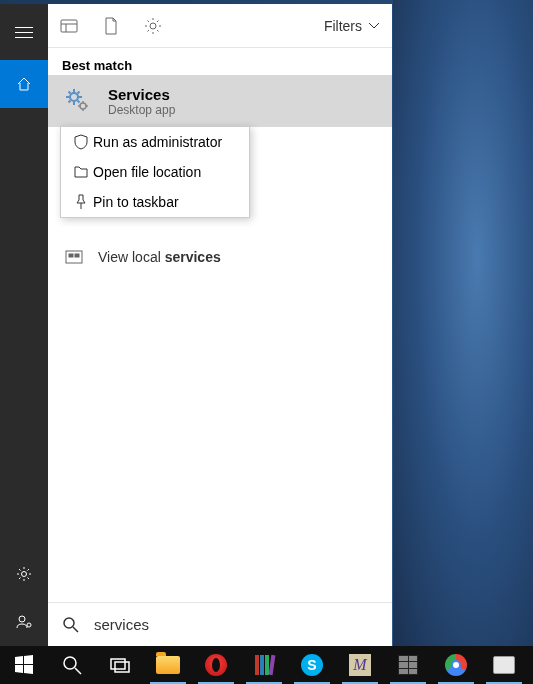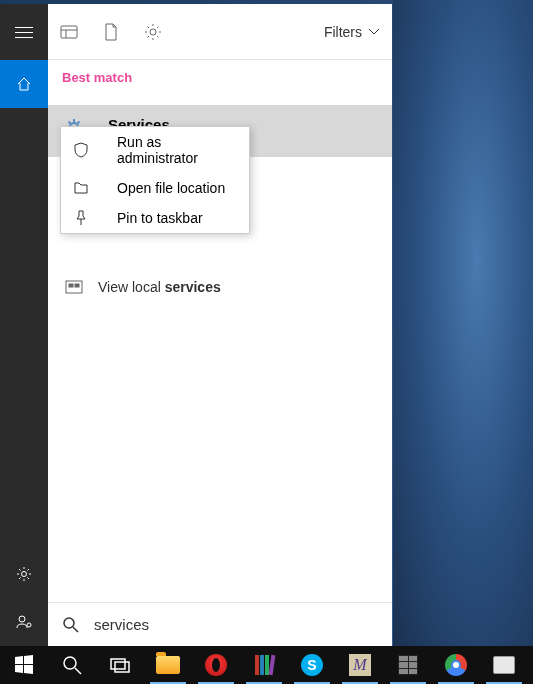--- a/index.html
+++ b/index.html
@@ -12,42 +12,42 @@
     .left-rail { width: 48px; background: #2b2b2b; display: flex; flex-direction: column; }
     .left-rail-top { height: 56px; display: flex; align-items: center; justify-content: center; }
     .left-rail-item { width: 48px; height: 48px; display: flex; align-items: center; justify-content: center; cursor: pointer; }
     .left-rail-item.active { background: #0078d7; }
     .left-rail-spacer { flex: 1; }
     .rail-icon { width: 16px; height: 16px; stroke: #fff; fill: none; stroke-width: 1; }
     .hamburger-line { width: 18px; height: 1px; background: #fff; margin: 2px 0; }
     
     .main-col { flex: 1; display: flex; flex-direction: column; background: #f2f2f2; }
     
-    .top-bar { height: 56px; background: #fff; display: flex; align-items: center; padding: 0 12px; gap: 24px; border-bottom: 1px solid #e5e5e5; }
+    .top-bar { height: 44px; background: #fff; display: flex; align-items: center; padding: 0 12px; gap: 24px; border-bottom: 1px solid #e5e5e5; }
     .top-icon { width: 18px; height: 18px; stroke: #666; fill: none; stroke-width: 1; cursor: pointer; }
     .top-spacer { flex: 1; }
     .filters { display: flex; align-items: center; gap: 6px; cursor: pointer; color: #333; font-size: 14px; }
     .chevron { width: 12px; height: 8px; }
     
-    .section-header { padding: 10px 14px 20px; font-size: 13px; color: #ec4899; font-weight: 600; background: #fff; }
+    .section-header { padding: 10px 14px 2px; font-size: 13px; color: #000000; font-weight: 600; background: #fff; }
     
     .result-item { display: flex; align-items: center; padding: 10px 14px; gap: 14px; cursor: pointer; }
     .result-item.selected { background: #d8d8d8; }
     .result-icon { width: 32px; height: 32px; flex-shrink: 0; display: flex; align-items: center; justify-content: center; }
     .gear-big { width: 28px; height: 28px; }
     .result-text { display: flex; flex-direction: column; }
     .result-title { font-size: 15px; font-weight: 600; color: #000; }
     .result-sub { font-size: 12px; color: #666; }
     .result-line { font-size: 14px; color: #333; }
     .result-line strong { font-weight: 600; }
     
     .results-body { flex: 1; background: #fff; position: relative; padding-top: 0; }
     
     .context-menu { position: absolute; top: 126px; left: 60px; width: 190px; background: #fff; border: 1px solid #ccc; box-shadow: 2px 2px 8px rgba(0,0,0,0.2); z-index: 10; }
-    .ctx-item { display: flex; align-items: center; gap: 28px; padding: 7px 12px; font-size: 14px; color: #000; cursor: pointer; }
+    .ctx-item { display: flex; align-items: center; gap: 4px; padding: 7px 12px; font-size: 14px; color: #000; cursor: pointer; }
     .ctx-icon { width: 16px; height: 16px; stroke: #333; fill: none; stroke-width: 1; flex-shrink: 0; }
     
     .partial-result { display: flex; align-items: center; padding: 8px 16px; gap: 14px; margin-top: 112px; }
     .small-icon { width: 20px; height: 20px; stroke: #666; fill: none; }
     
     .search-box { height: 44px; background: #fff; border-top: 1px solid #e5e5e5; display: flex; align-items: center; padding: 0 14px; gap: 14px; }
     .search-box input { border: none; outline: none; font-size: 15px; flex: 1; color: #333; }
     .search-glyph { width: 18px; height: 18px; stroke: #333; fill: none; stroke-width: 1.5; }
     
     .taskbar { position: absolute; bottom: 0; left: 0; width: 533px; height: 38px; background: #101010; display: flex; align-items: center; }

